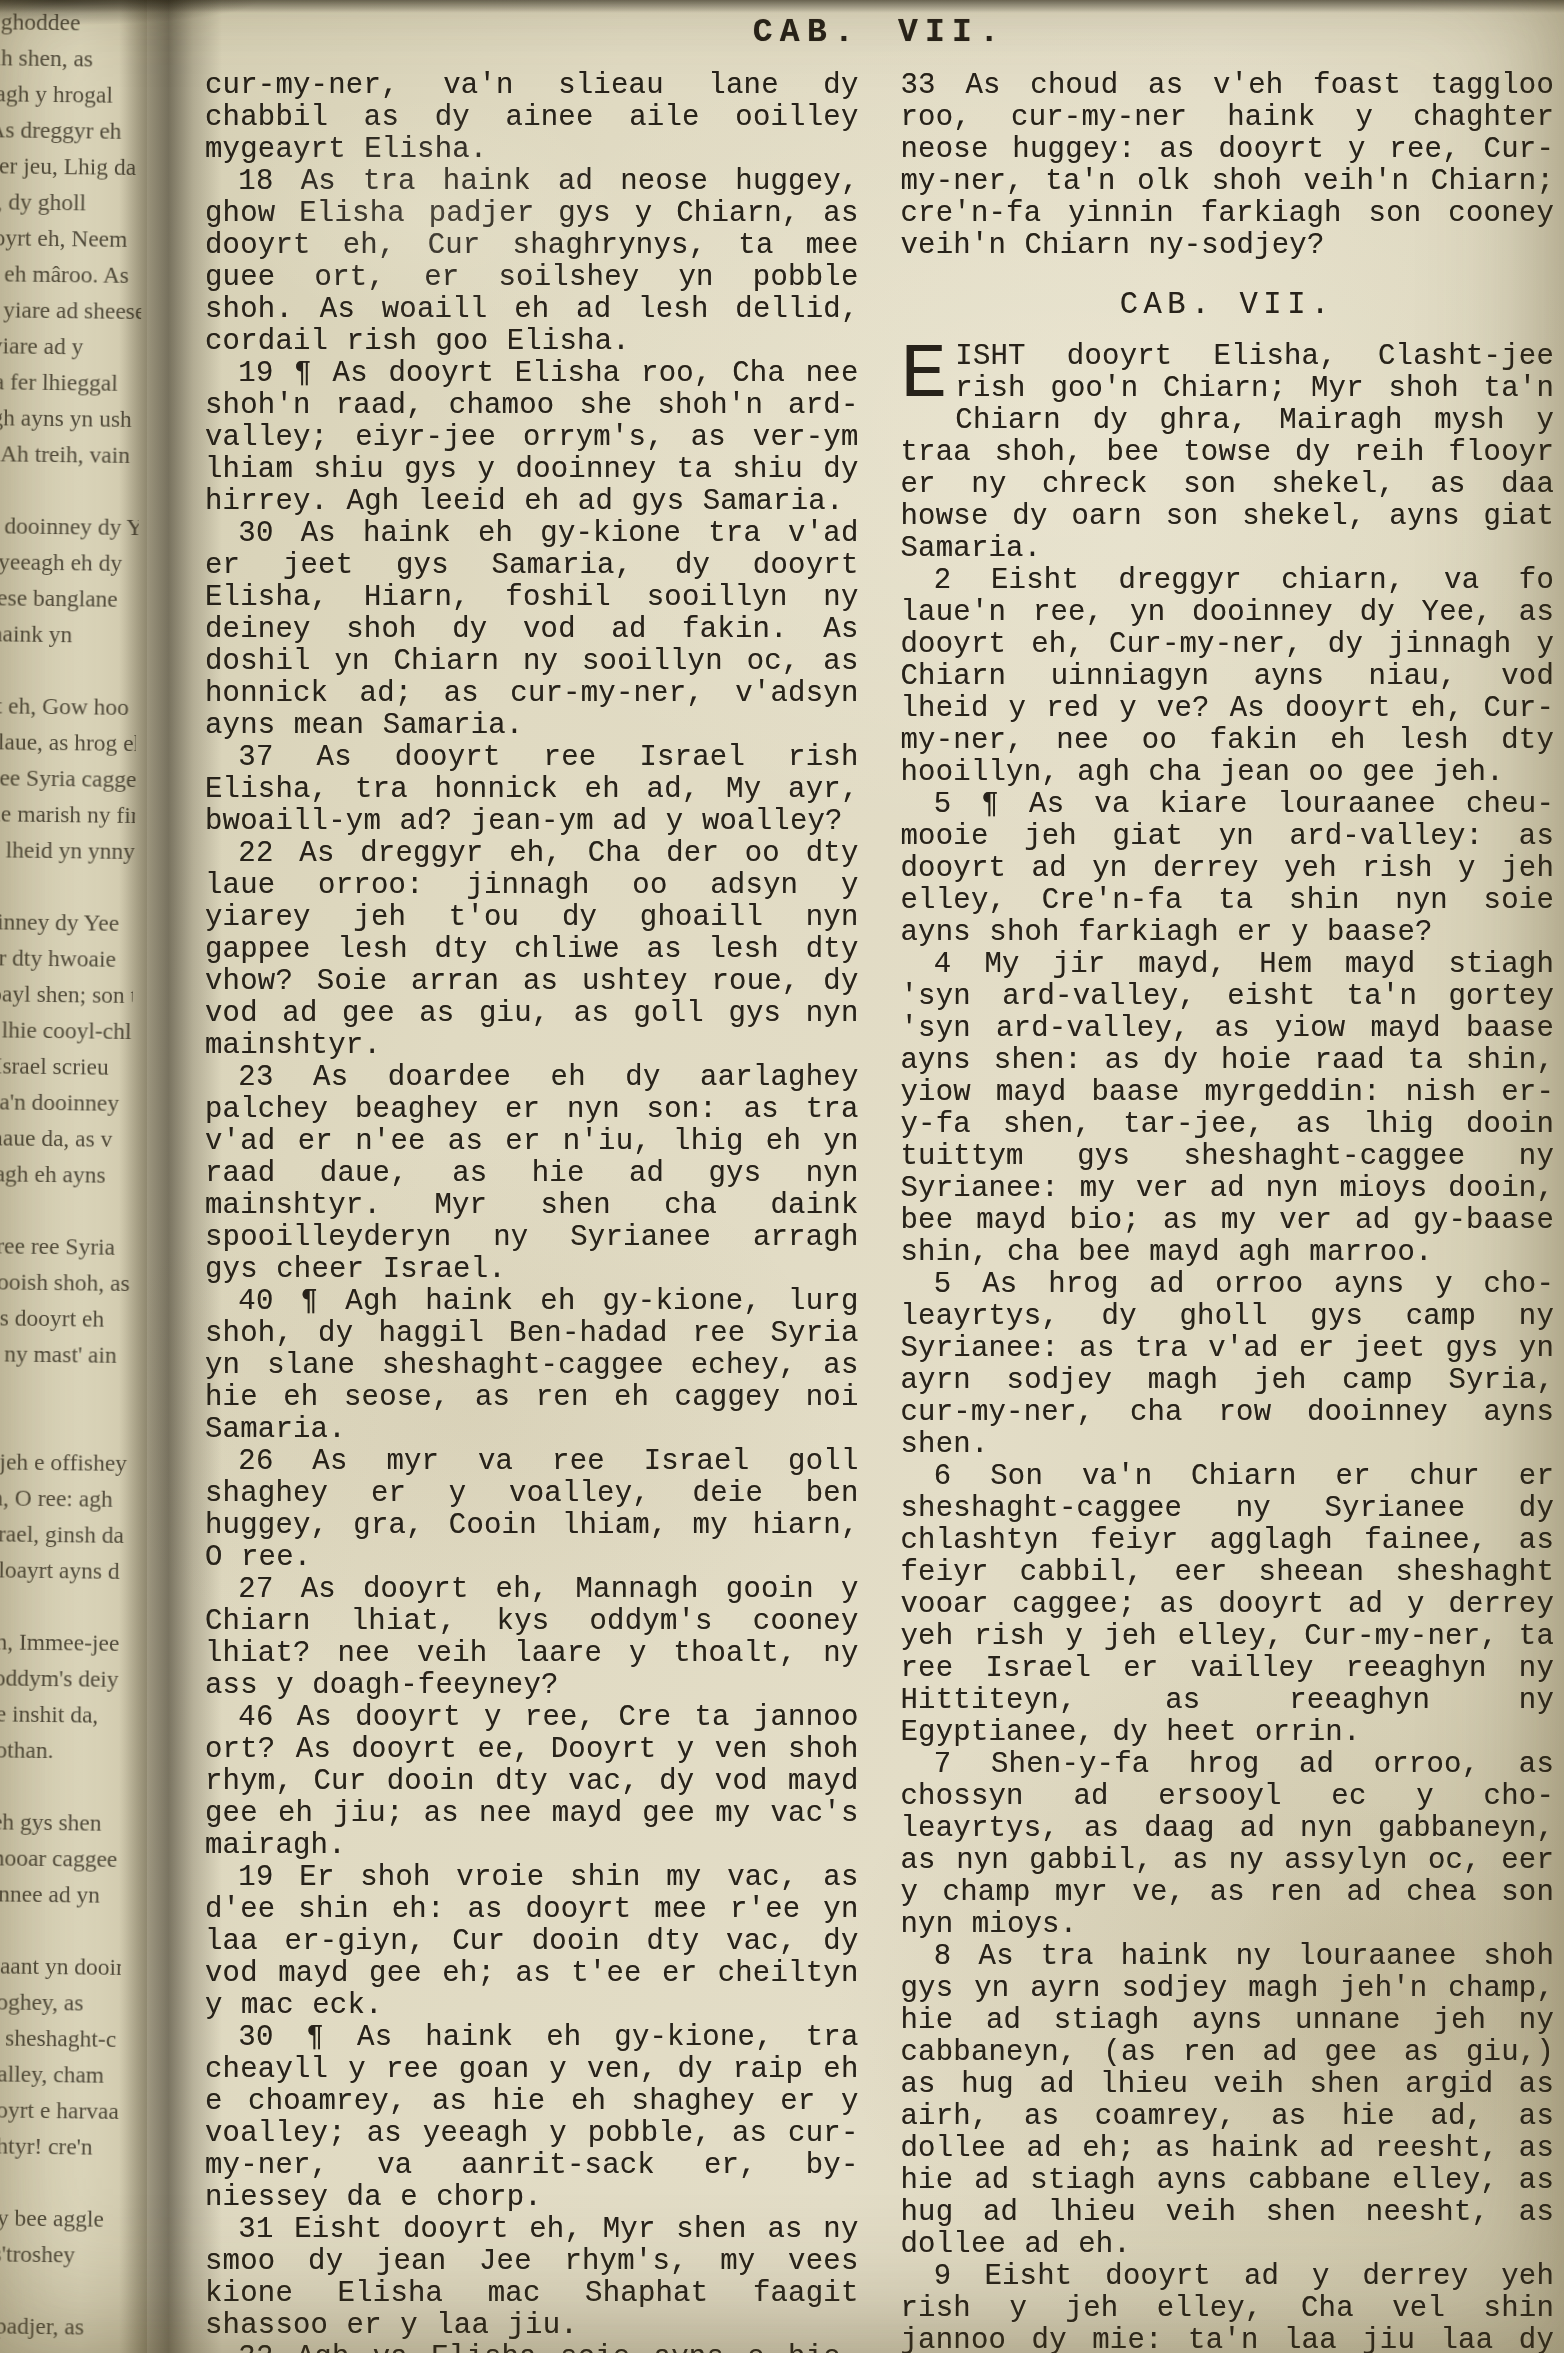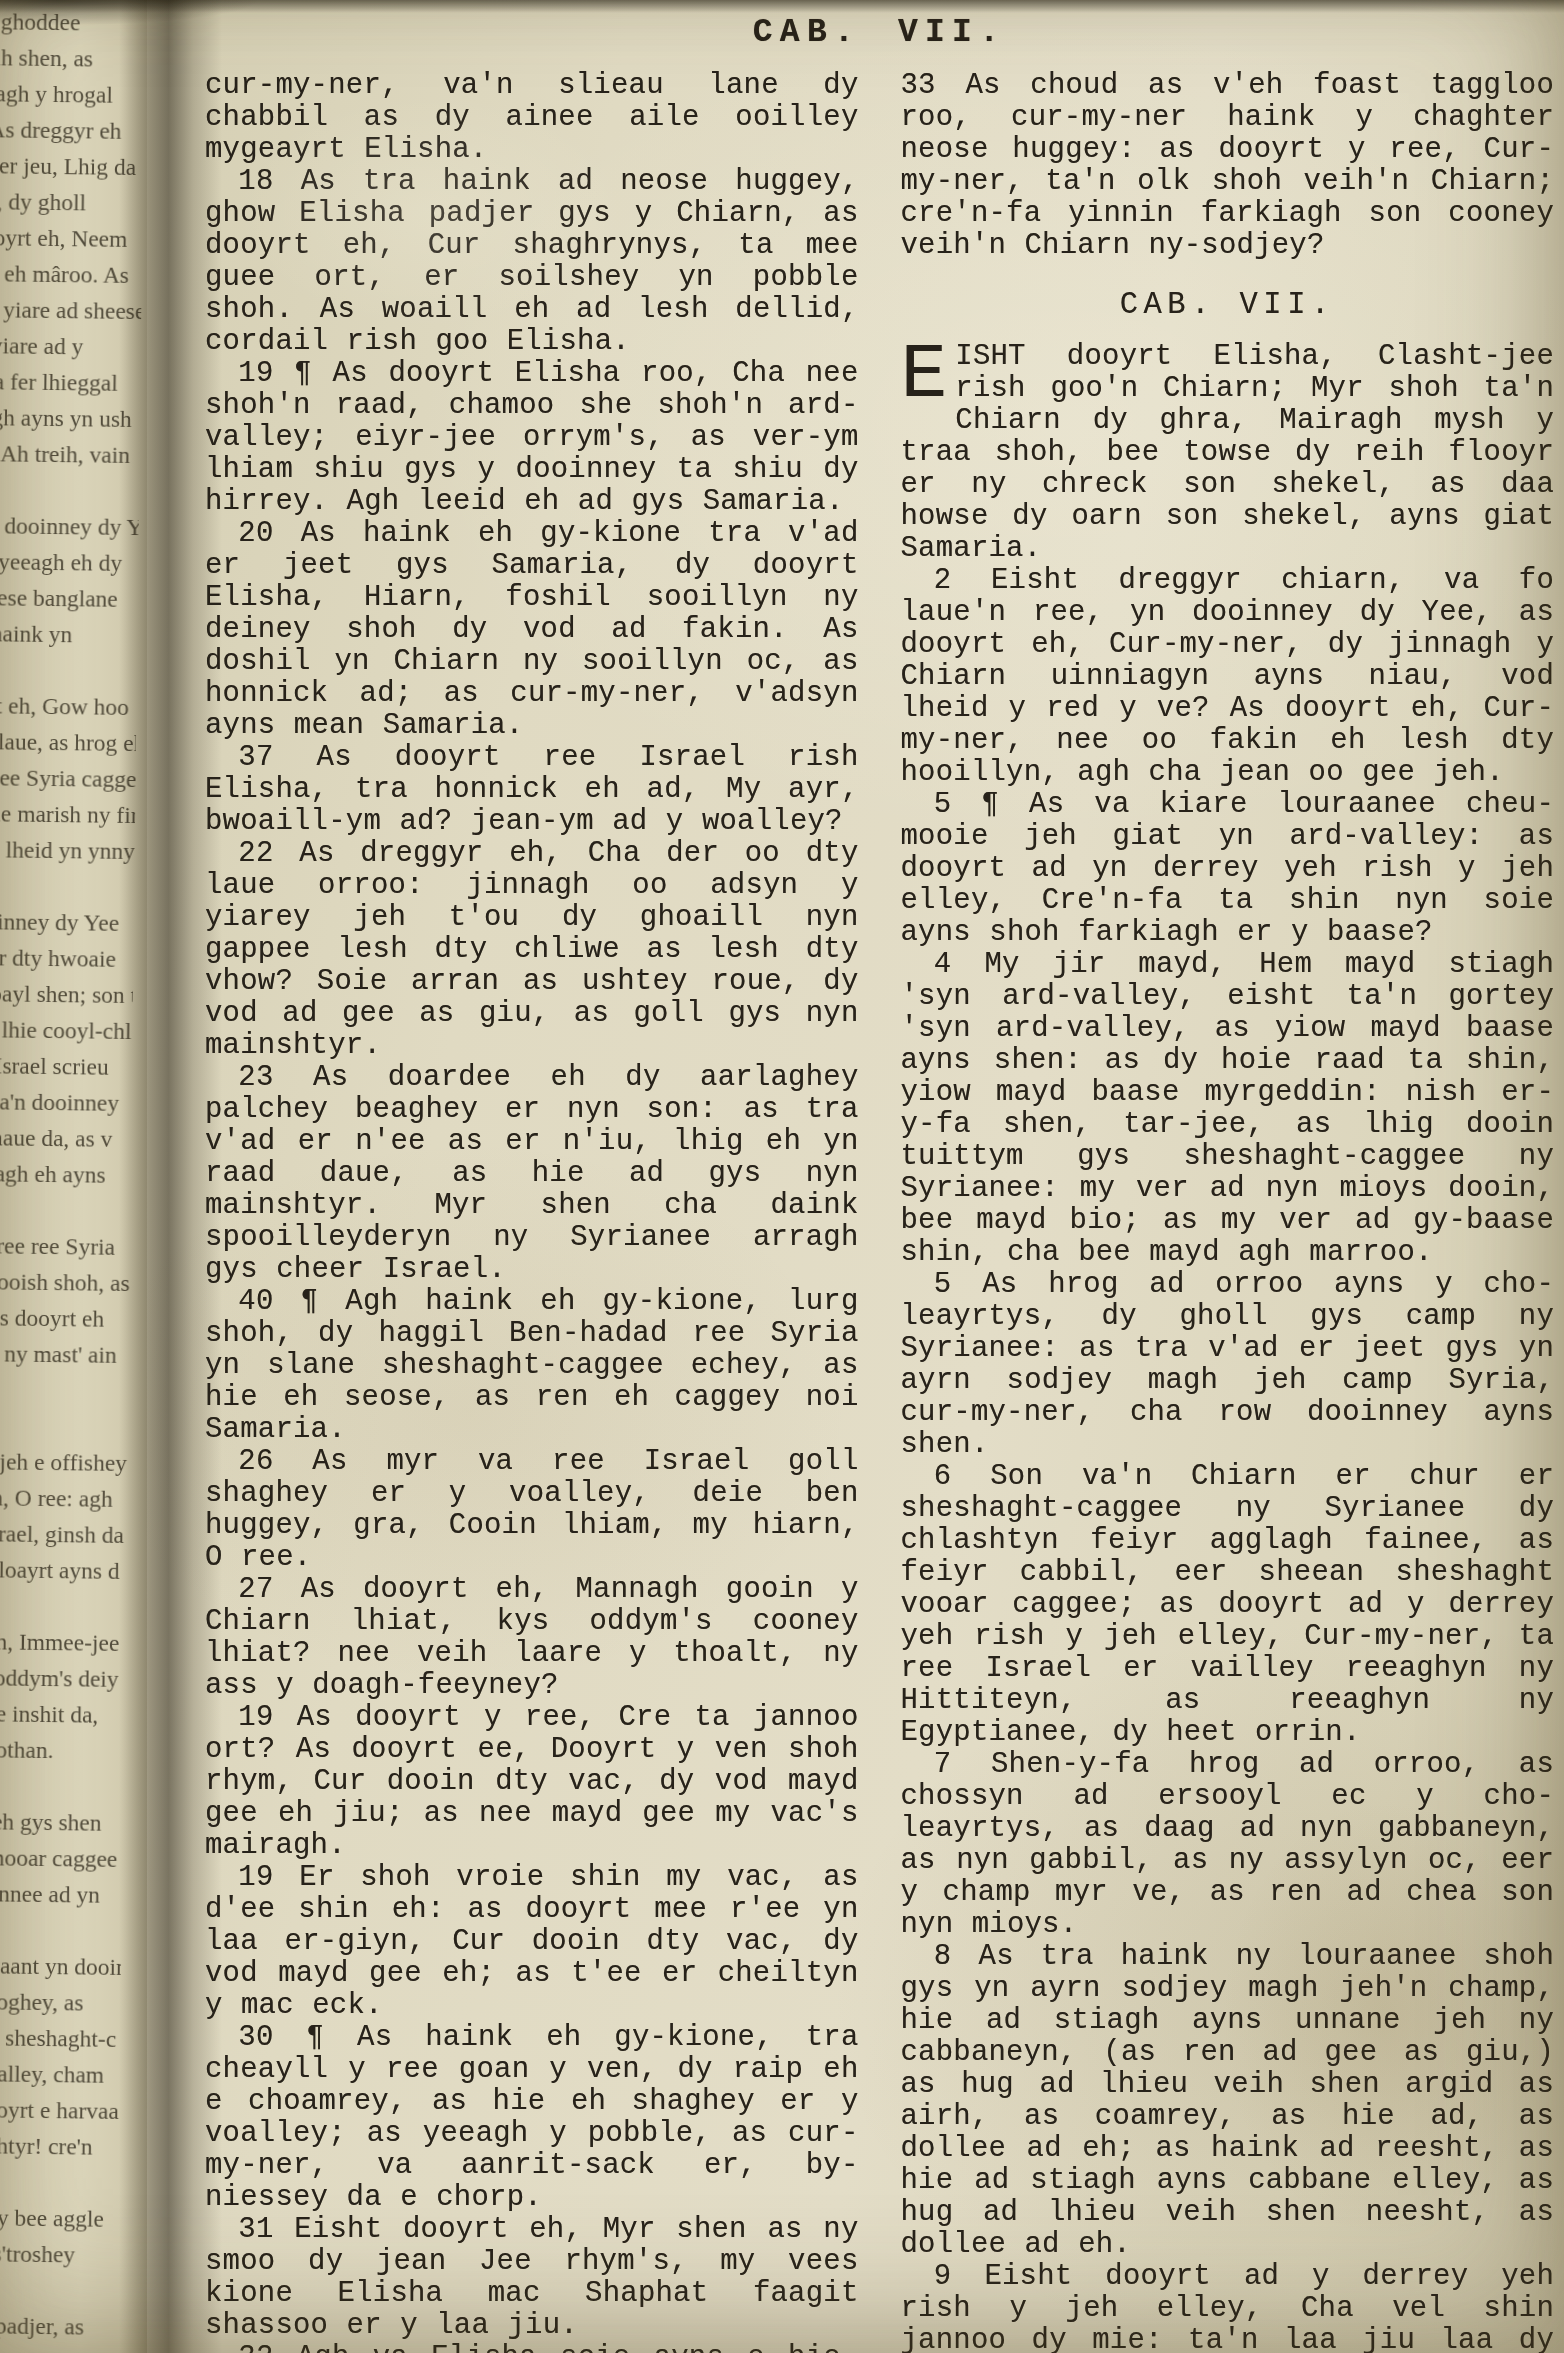--- a/index.html
+++ b/index.html
@@ -180,28 +180,28 @@
 
   <div class="content">
     <div class="running-head">CAB. VII.</div>
 
     <div class="columns">
 
       <div class="col" id="left-list">
           <p class="verse">cur-my-ner, va'n slieau lane dy chabbil as dy ainee aile ooilley mygeayrt Elisha.</p>
           <p class="verse">18 As tra haink ad neose huggey, ghow Elisha padjer gys y Chiarn, as dooyrt eh, Cur shaghrynys, ta mee guee ort, er soilshey yn pobble shoh.  As woaill eh ad lesh dellid, cordail rish goo Elisha.</p>
           <p class="verse">19 ¶ As dooyrt Elisha roo, Cha nee shoh'n raad, chamoo she shoh'n ard-valley; eiyr-jee orrym's, as ver-ym lhiam shiu gys y dooinney ta shiu dy hirrey.  Agh leeid eh ad gys Samaria.</p>
-          <p class="verse">20 As haink eh gy-kione tra v'ad er jeet gys Samaria, dy dooyrt Elisha, Hiarn, foshil sooillyn ny deiney shoh dy vod ad fakin.  As doshil yn Chiarn ny sooillyn oc, as honnick ad; as cur-my-ner, v'adsyn ayns mean Samaria.</p>
+          <p class="verse">30 As haink eh gy-kione tra v'ad er jeet gys Samaria, dy dooyrt Elisha, Hiarn, foshil sooillyn ny deiney shoh dy vod ad fakin.  As doshil yn Chiarn ny sooillyn oc, as honnick ad; as cur-my-ner, v'adsyn ayns mean Samaria.</p>
           <p class="verse">37 As dooyrt ree Israel rish Elisha, tra honnick eh ad, My ayr, bwoaill-ym ad? jean-ym ad y woalley?</p>
           <p class="verse">22 As dreggyr eh, Cha der oo dty laue orroo: jinnagh oo adsyn y yiarey jeh t'ou dy ghoaill nyn gappee lesh dty chliwe as lesh dty vhow?  Soie arran as ushtey roue, dy vod ad gee as giu, as goll gys nyn mainshtyr.</p>
           <p class="verse">23 As doardee eh dy aarlaghey palchey beaghey er nyn son: as tra v'ad er n'ee as er n'iu, lhig eh yn raad daue, as hie ad gys nyn mainshtyr.  Myr shen cha daink spooilleyderyn ny Syrianee arragh gys cheer Israel.</p>
           <p class="verse">40 ¶ Agh haink eh gy-kione, lurg shoh, dy haggil Ben-hadad ree Syria yn slane sheshaght-caggee echey, as hie eh seose, as ren eh caggey noi Samaria.</p>
           <p class="verse">26 As myr va ree Israel goll shaghey er y voalley, deie ben huggey, gra, Cooin lhiam, my hiarn, O ree.</p>
           <p class="verse">27 As dooyrt eh, Mannagh gooin y Chiarn lhiat, kys oddym's cooney lhiat? nee veih laare y thoalt, ny ass y doagh-feeyney?</p>
-          <p class="verse">19 As dooyrt y ree, Cre ta jannoo ort?  As dooyrt ee, Dooyrt y ven shoh rhym, Cur dooin dty vac, dy vod mayd gee eh jiu; as nee mayd gee my vac's mairagh.</p>
+          <p class="verse">46 As dooyrt y ree, Cre ta jannoo ort?  As dooyrt ee, Dooyrt y ven shoh rhym, Cur dooin dty vac, dy vod mayd gee eh jiu; as nee mayd gee my vac's mairagh.</p>
           <p class="verse">19 Er shoh vroie shin my vac, as d'ee shin eh: as dooyrt mee r'ee yn laa er-giyn, Cur dooin dty vac, dy vod mayd gee eh; as t'ee er cheiltyn y mac eck.</p>
           <p class="verse">30 ¶ As haink eh gy-kione, tra cheayll y ree goan y ven, dy raip eh e choamrey, as hie eh shaghey er y voalley; as yeeagh y pobble, as cur-my-ner, va aanrit-sack er, by-niessey da e chorp.</p>
           <p class="verse">31 Eisht dooyrt eh, Myr shen as ny smoo dy jean Jee rhym's, my vees kione Elisha mac Shaphat faagit shassoo er y laa jiu.</p>
           <p class="verse">32 Agh va Elisha soie ayns e hie, (as y chanstyr nyn soie mârish:) as hug y ree dooinney voish hene: agh roish my rosh y</p>
         </div>
 
       <div class="col">
         <div id="right-top">
             <p class="verse">33 As choud as v'eh foast taggloo roo, cur-my-ner haink y chaghter neose huggey: as dooyrt y ree, Cur-my-ner, ta'n olk shoh veih'n Chiarn; cre'n-fa yinnin farkiagh son cooney veih'n Chiarn ny-sodjey?</p>
           </div>

